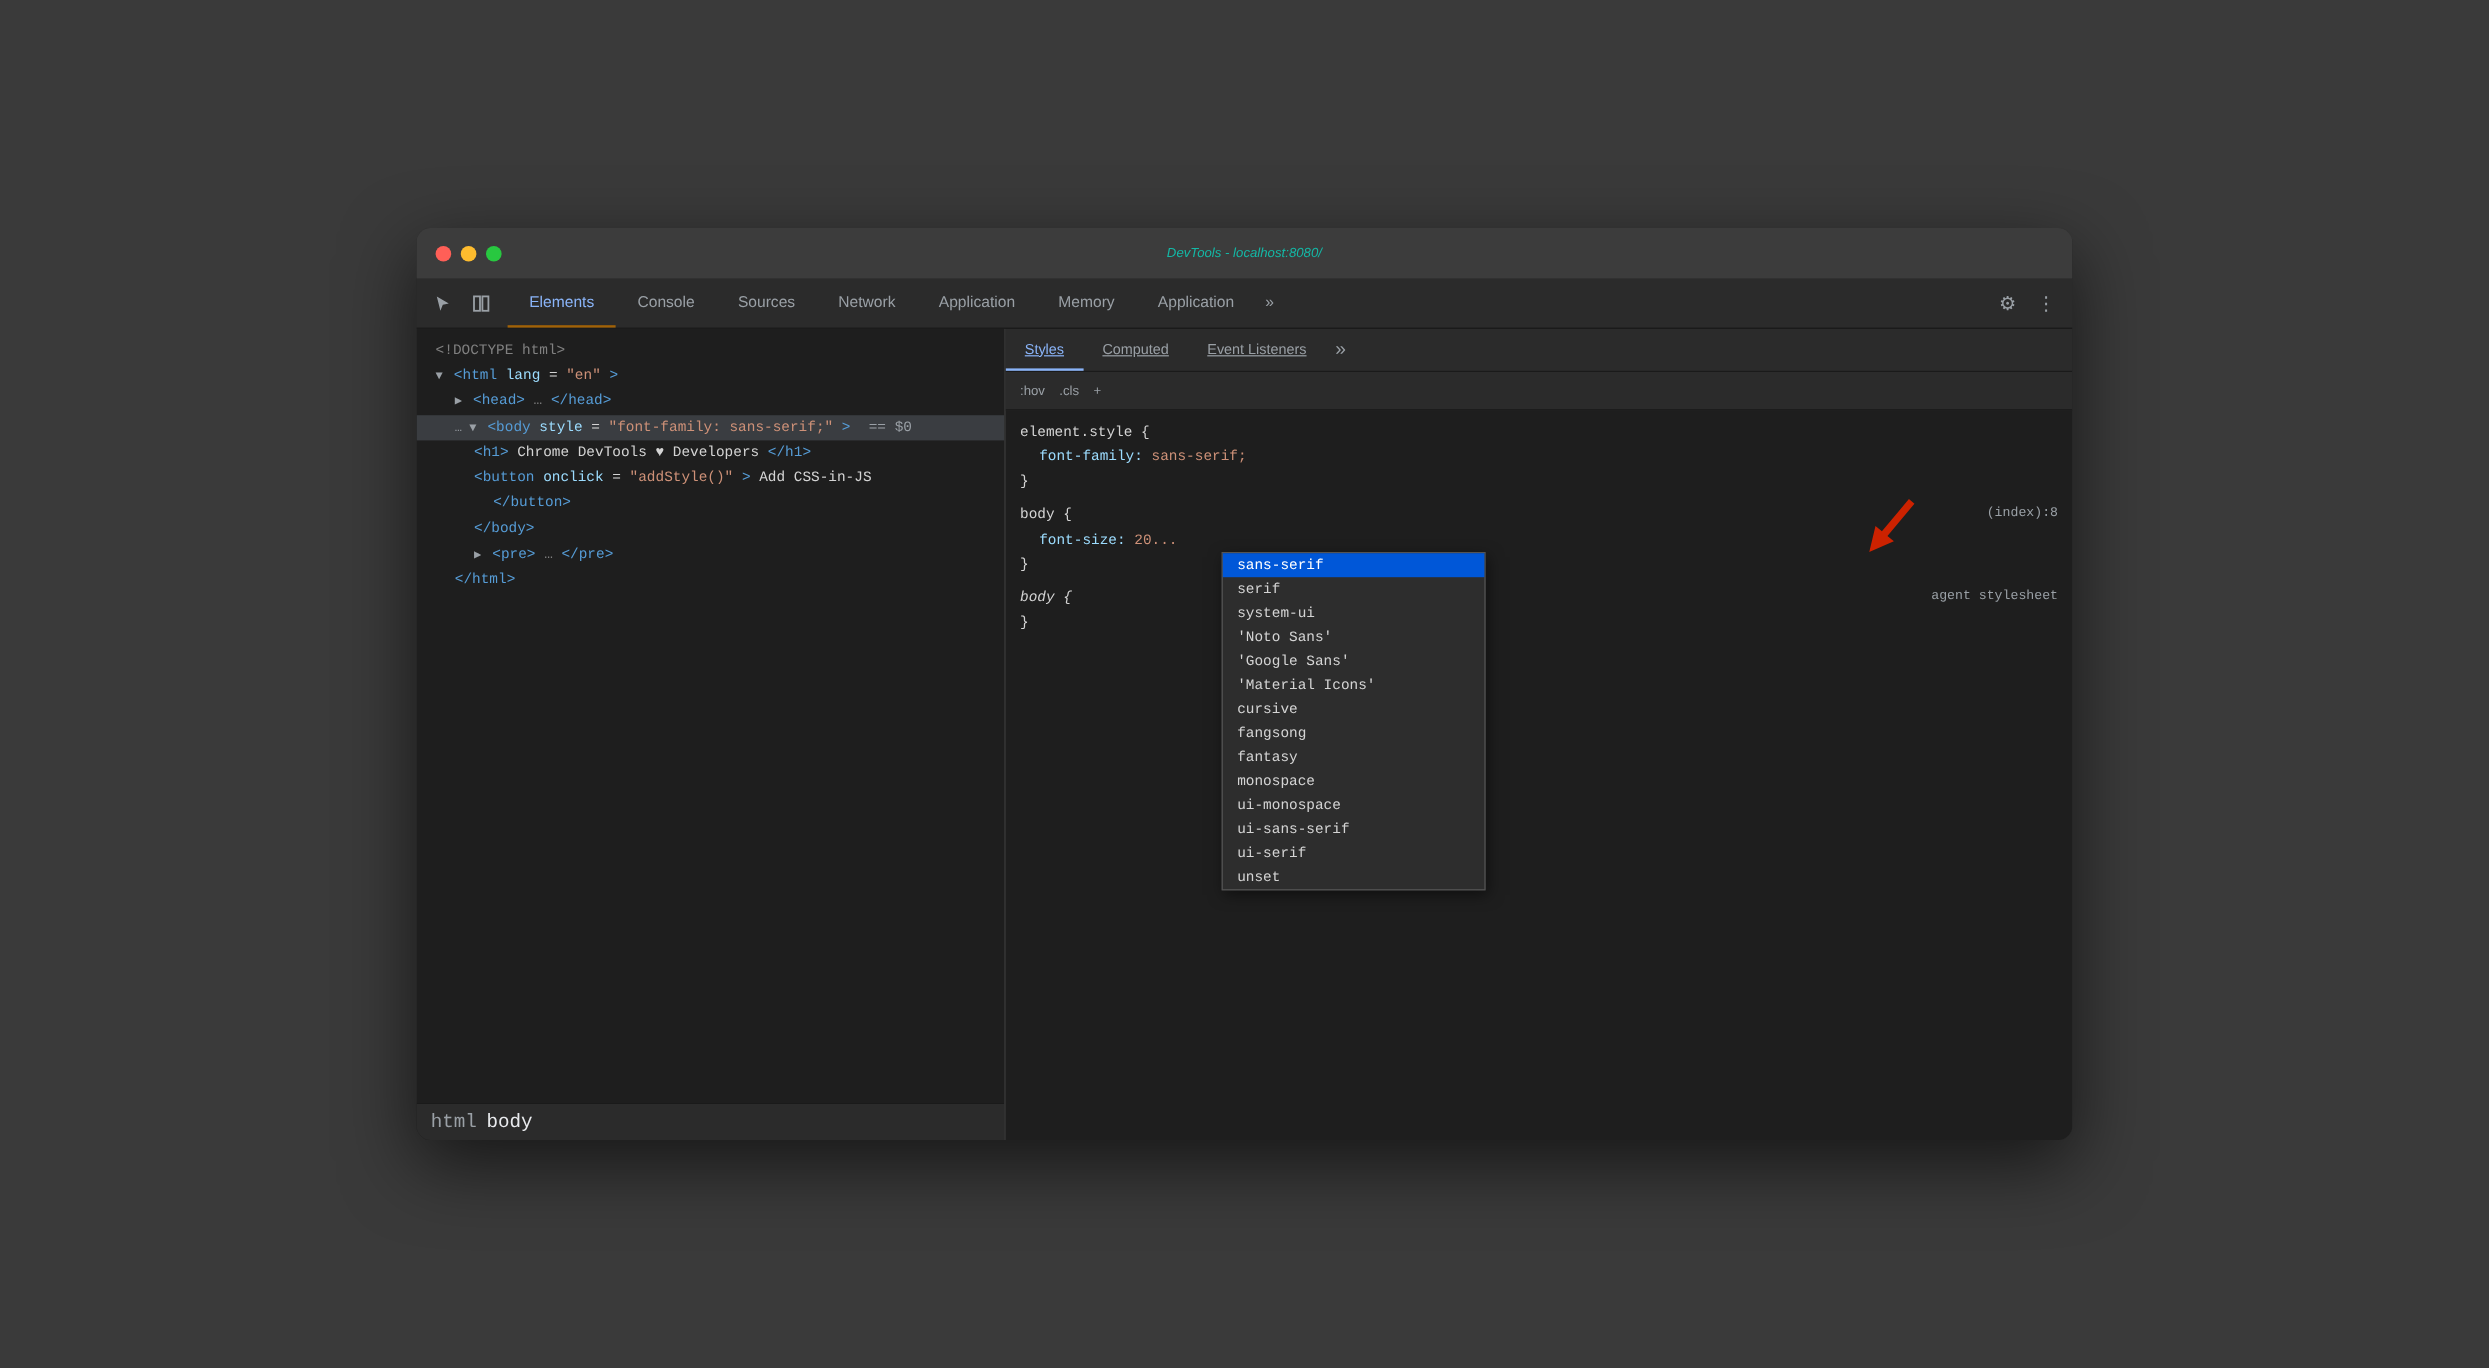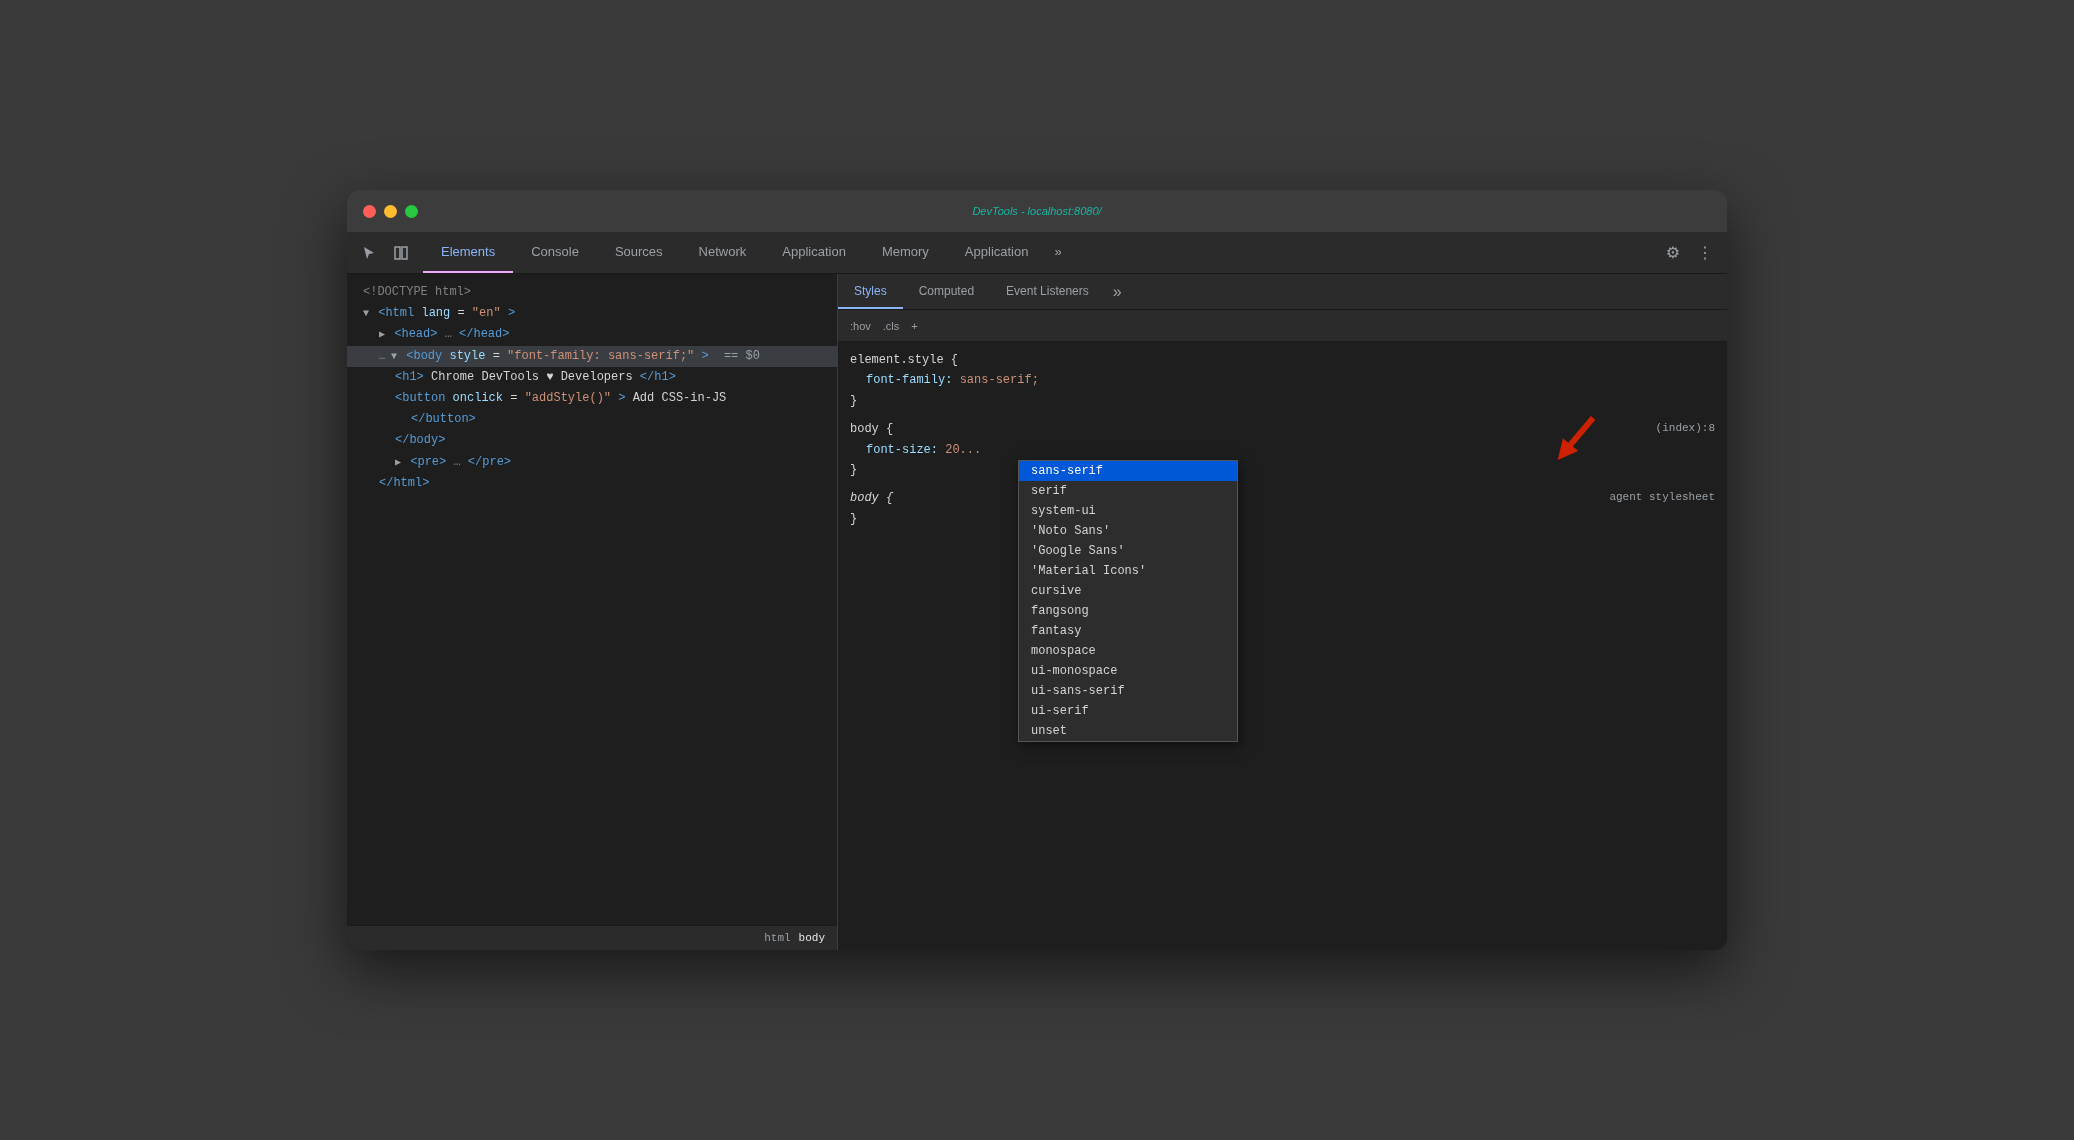--- a/index.html
+++ b/index.html
@@ -87,21 +87,21 @@
       display: flex;
       align-items: center;
       color: #9aa0a6;
       font-size: 13px;
       cursor: pointer;
       border-bottom: 2px solid transparent;
       white-space: nowrap;
     }
     .tab.active {
       color: #8ab4f8;
-      border-bottom: 2px solid #f0abfc;
+      border-bottom: 2px solid #a16207;
     }
     .tab-bar-right {
       display: flex;
       align-items: center;
       padding: 0 8px;
       gap: 4px;
     }
     
     .main {
       display: flex;
@@ -143,22 +143,21 @@
     .dom-indent-2 { padding-left: 48px; }
     .dom-indent-3 { padding-left: 64px; }
     .triangle { color: #9aa0a6; font-size: 10px; margin-right: 2px; }
     .dom-footer {
       background: #2b2b2b;
       border-top: 1px solid #1a1a1a;
       padding: 6px 12px;
       display: flex;
       gap: 8px;
       font-family: 'Menlo', 'Monaco', 'Courier New', monospace;
-      font-size: 11px;
-      justify-content: flex-end;
+      font-size: 16px;
     }
     .breadcrumb-item {
       color: #9aa0a6;
       cursor: pointer;
     }
     .breadcrumb-item.active {
       color: #e8eaed;
     }
     
     .styles-panel {
@@ -178,20 +177,21 @@
       flex-shrink: 0;
     }
     .styles-tab {
       padding: 0 16px;
       display: flex;
       align-items: center;
       color: #9aa0a6;
       font-size: 12px;
       cursor: pointer;
       border-bottom: 2px solid transparent;
+      text-decoration: underline;
     }
     .styles-tab.active {
       color: #8ab4f8;
       border-bottom: 2px solid #8ab4f8;
     }
     .styles-tab-more {
       display: flex;
       align-items: center;
       padding: 0 8px;
       color: #9aa0a6;

